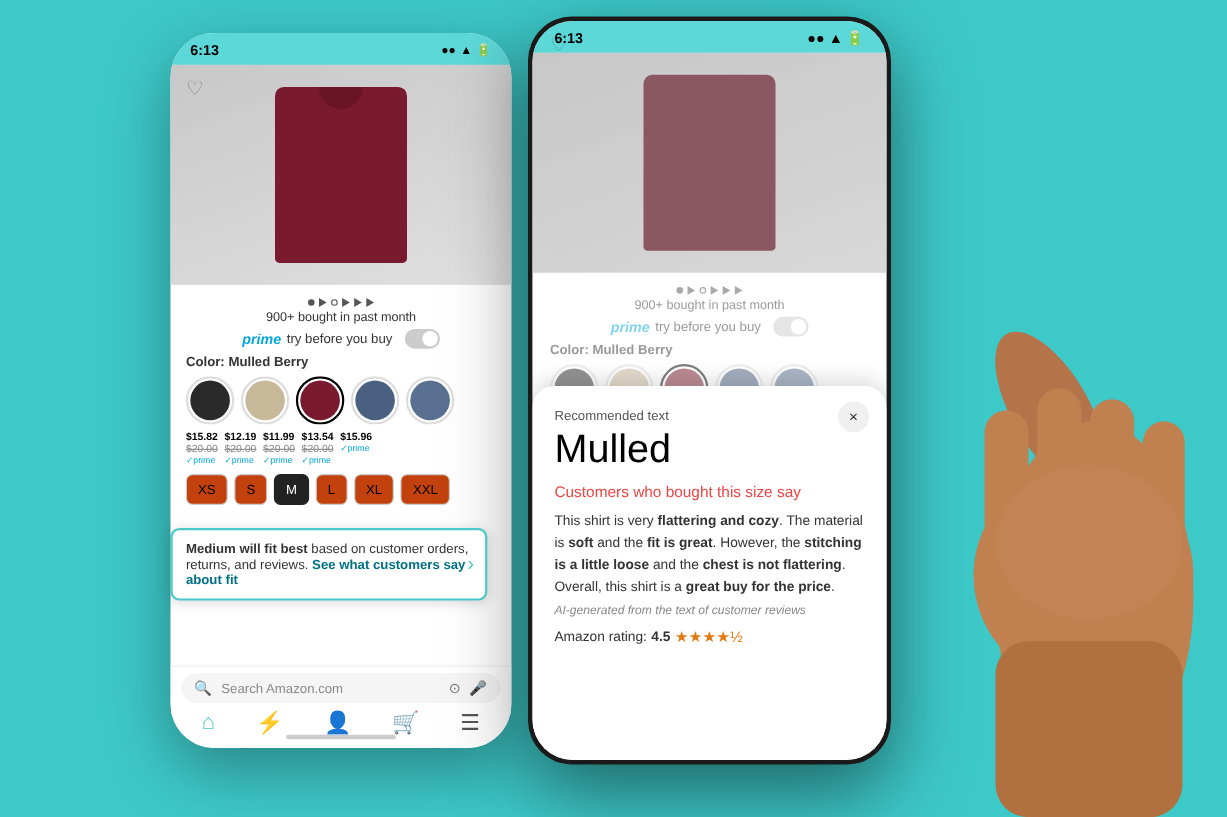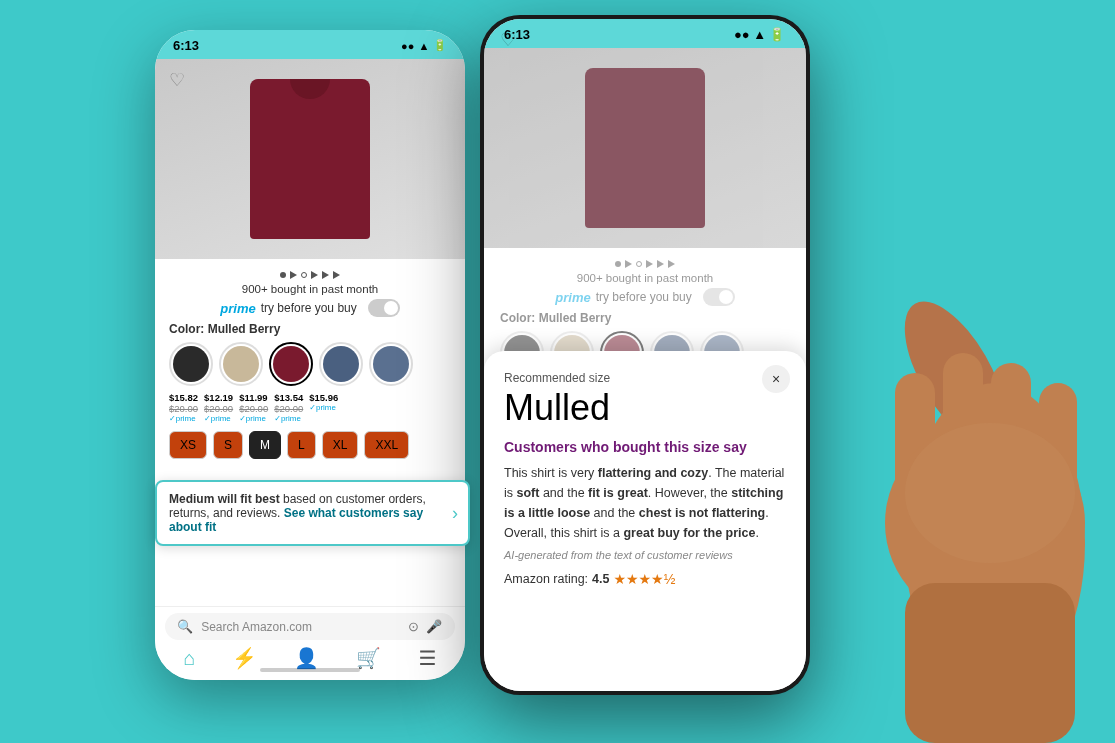--- a/index.html
+++ b/index.html
@@ -188,21 +188,21 @@
       background: #222;
       color: #fff;
       border-color: #222;
     }
 
     
     .fit-callout {
       position: absolute;
       left: 155px;
       top: 480px;
-      width: 315px;
+      width: 288px;
       background: #fff;
       border: 2px solid #4dc8c8;
       border-radius: 8px;
       padding: 10px 12px;
       font-size: 12px;
       color: #333;
       z-index: 10;
       box-shadow: 0 2px 12px rgba(0,0,0,0.15);
     }
     .fit-callout .arrow-right {
@@ -336,22 +336,22 @@
       margin-bottom: 2px;
     }
     .rec-size-heading {
       font-size: 36px;
       font-weight: 300;
       color: #000;
       margin-bottom: 10px;
     }
     .customers-say-heading {
       font-size: 14px;
-      font-weight: 700;
-      color: #701a75;
+      font-weight: 400;
+      color: #ef4444;
       margin-bottom: 8px;
     }
     .review-text {
       font-size: 12.5px;
       color: #333;
       line-height: 1.6;
       margin-bottom: 6px;
     }
     .review-text b { font-weight: 700; }
     .ai-note {
@@ -571,21 +571,21 @@
         <div class="swatch">
             <div class="swatch-inner" style="background:#5a7090"></div>
           </div>
       </div>
       <div style="font-size:10px;color:#555">$13.82   $12.19   $11.99   $13.54   $15.96</div>
     </div>
 
     <div class="bottom-sheet">
       <div class="close-btn">×</div>
 
-      <div class="rec-size-label">Recommended size</div>
+      <div class="rec-size-label">Recommended text</div>
       <div class="rec-size-heading">Mulled</div>
 
       <div class="customers-say-heading">Customers who bought this size say</div>
 
       <div class="review-text">
         This shirt is very <b>flattering and cozy</b>. The material is <b>soft</b> and the <b>fit is great</b>. However, the <b>stitching is a little loose</b> and the <b>chest is not flattering</b>. Overall, this shirt is a <b>great buy for the price</b>.
       </div>
 
       <div class="ai-note">
         <span>AI-generated from the text of customer reviews</span>

